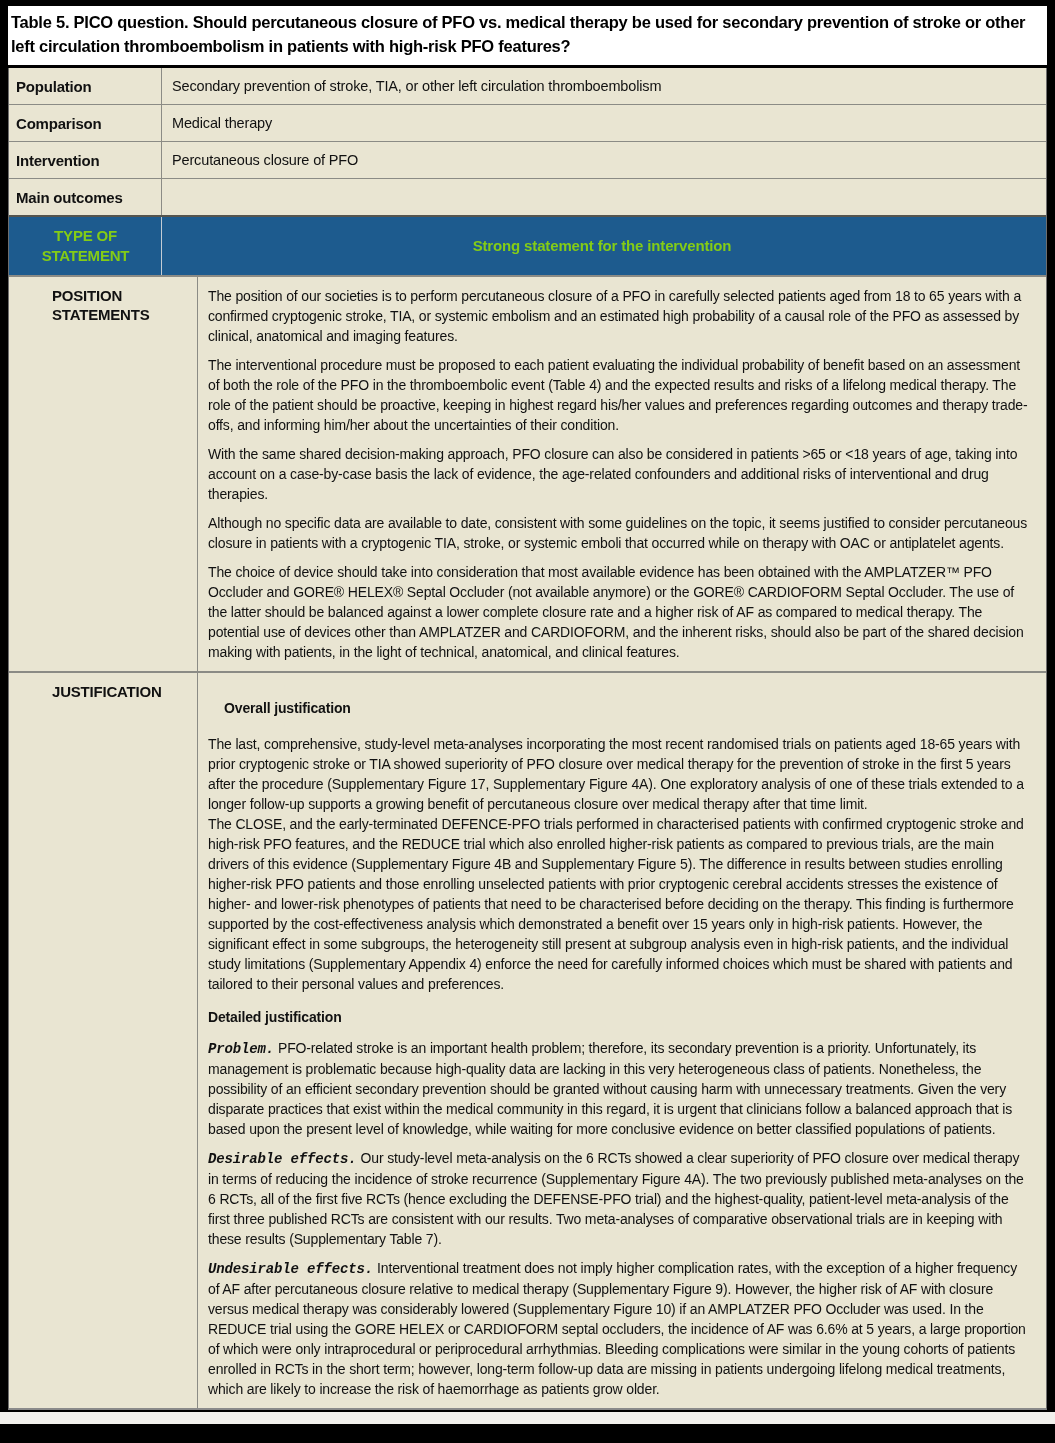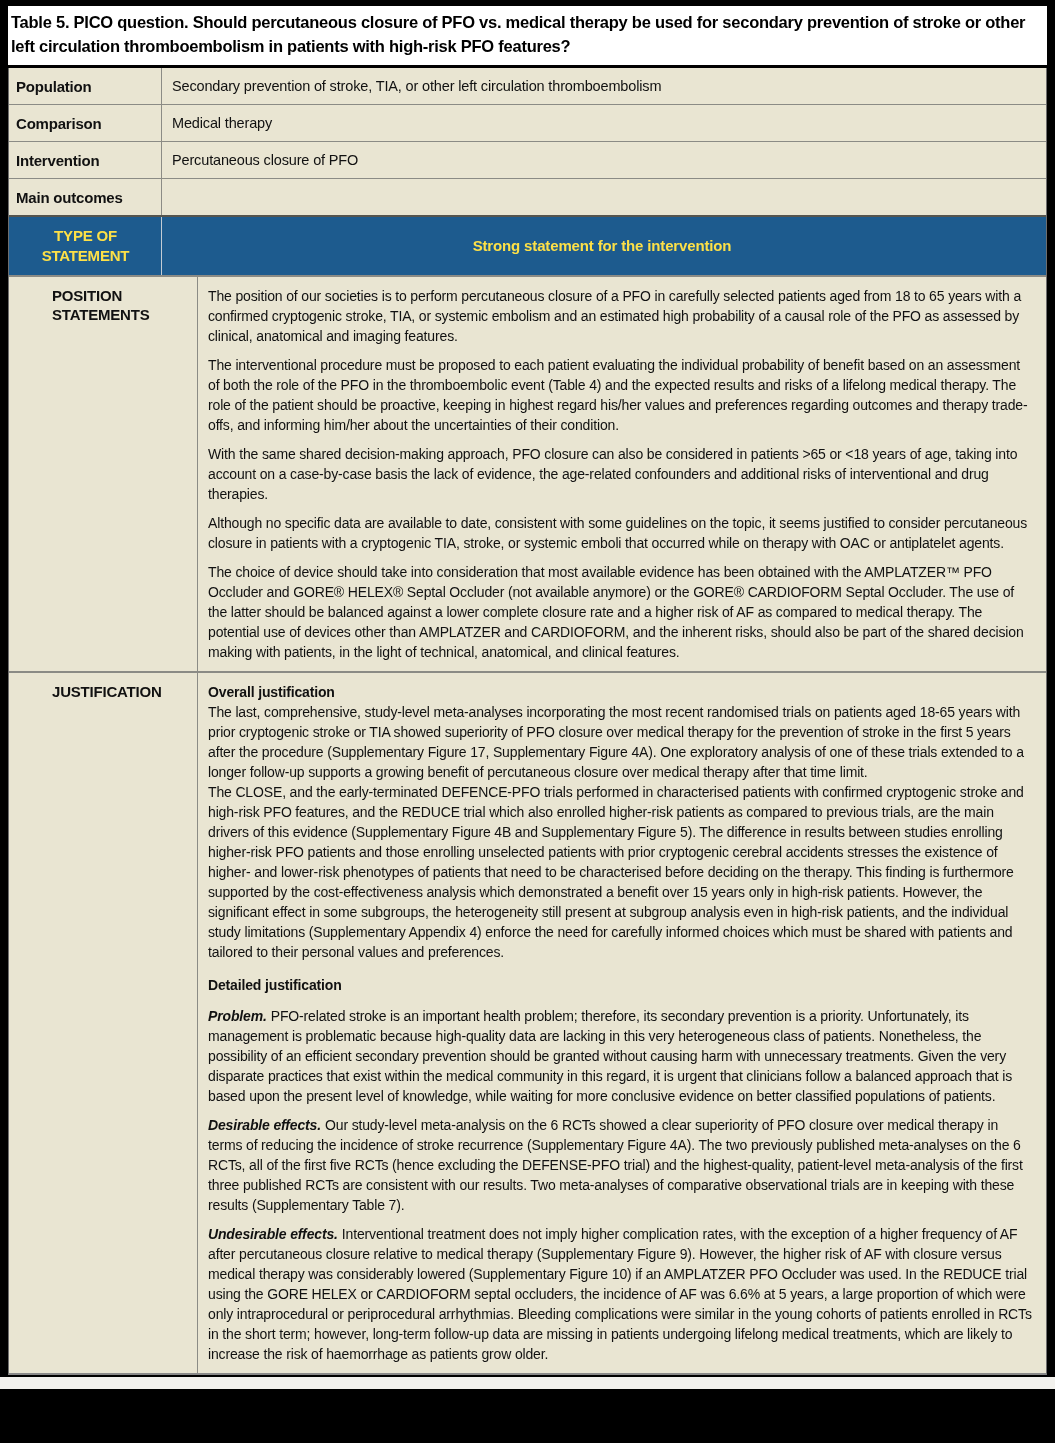--- a/index.html
+++ b/index.html
@@ -30,38 +30,38 @@
   }
   .cell.value{
     flex:1;min-width:0;
     font-size:14px;line-height:20px;letter-spacing:-0.15px;
     padding:9px 14px 9px 10px;
   }
   .row.simple{min-height:36px;}
   .row.simple .cell{display:flex;align-items:center;padding-top:0;padding-bottom:0;}
   .row.simple .cell.value{font-size:14.5px;}
   .row.header-row{
-    background:var(--header-blue,#1d5b8e);color:#fde047;min-height:53px;
+    background:var(--header-blue,#1d5b8e);color:#84cc16;min-height:53px;
     border-top:2px solid #55554e;
   }
   .row.header-row .cell.label{
     display:flex;align-items:center;justify-content:center;text-align:center;
     border-right:1px solid #c3ccd4;font-size:15px;line-height:20px;
   }
   .row.header-row .cell.value{
     display:flex;align-items:center;justify-content:center;text-align:center;
     font-weight:bold;font-size:15px;
   }
   .row.big{border-top:2px solid #8b8b85;padding-left:36px;}
   .cell.value p{margin:0 0 9px 0;}
   .cell.value p:last-child{margin-bottom:0;}
   .cell.value p.tight{margin:0;}
-  .cell.value p.h{font-weight:bold;margin:0;}
+  .cell.value p.h{font-weight:bold;margin:16px;}
   .cell.value p.h.spaced{margin:13px 0 11px 0;}
-  .lead{font-weight:bold;font-style:italic;margin-right:4px;}
+  .lead{font-weight:bold;font-style:italic;margin-right:4px;font-family:Liberation Mono, monospace;}
   .bottom-strip{
     position:absolute;left:-8px;width:1055px;height:12px;margin-top:2px;
     background:var(--strip-bg,#f2f1ed);
   }
 </style>
 </head>
 <body>
 
 <div class="page">
 

